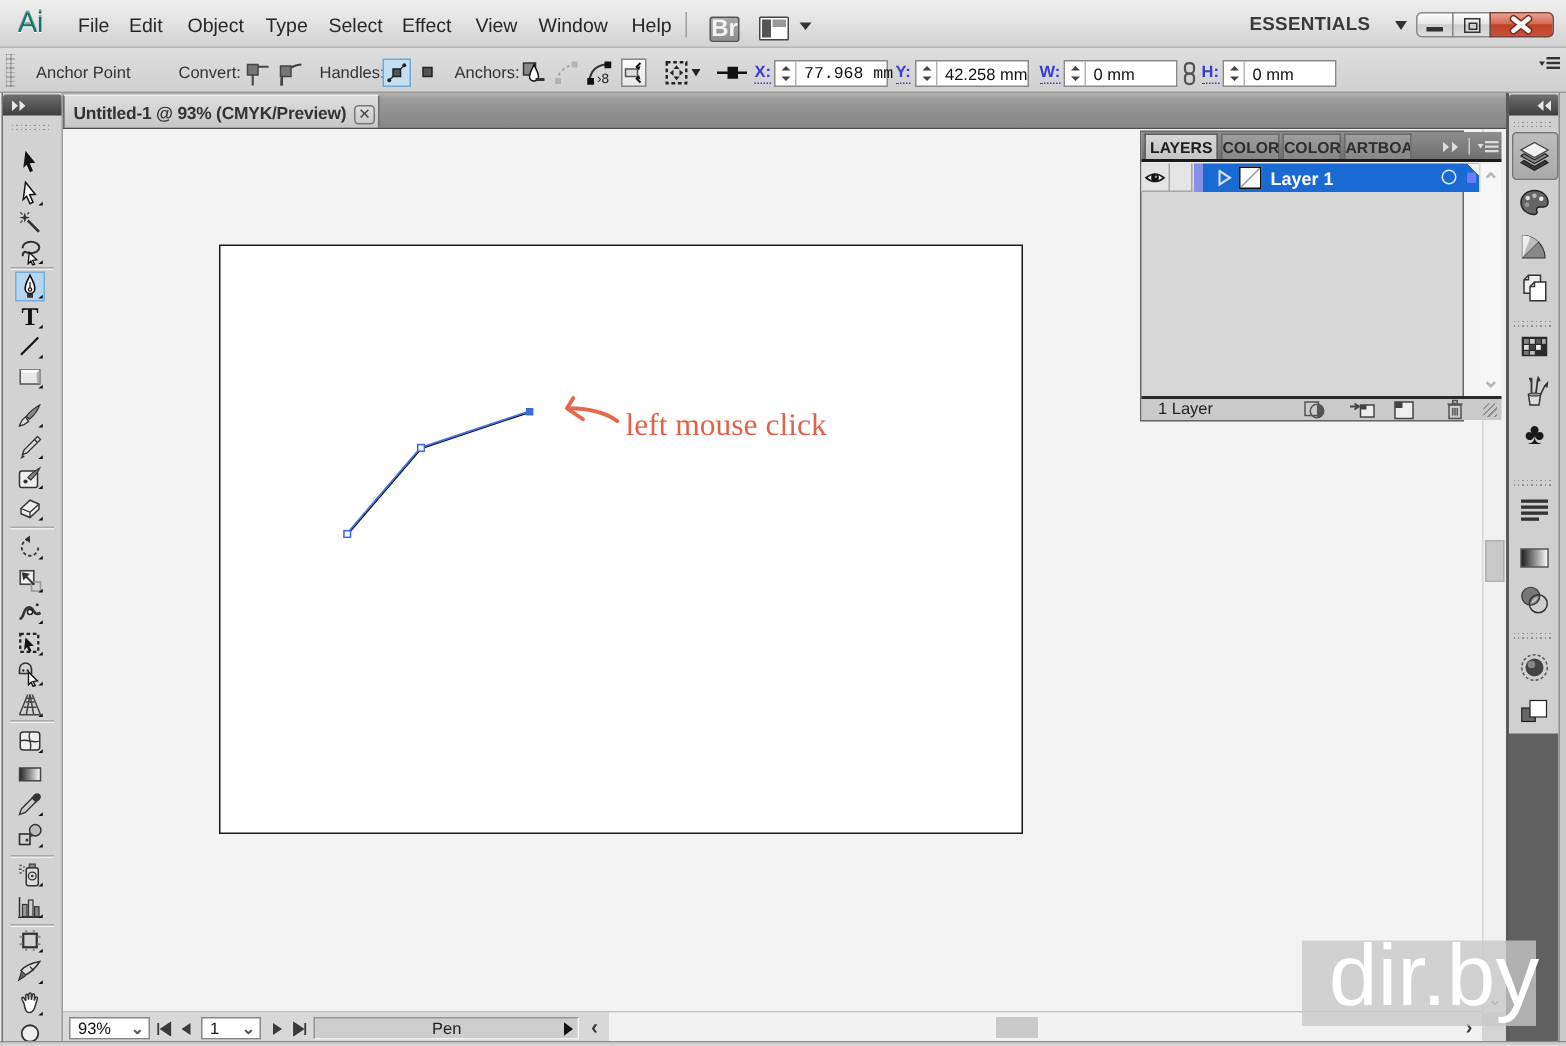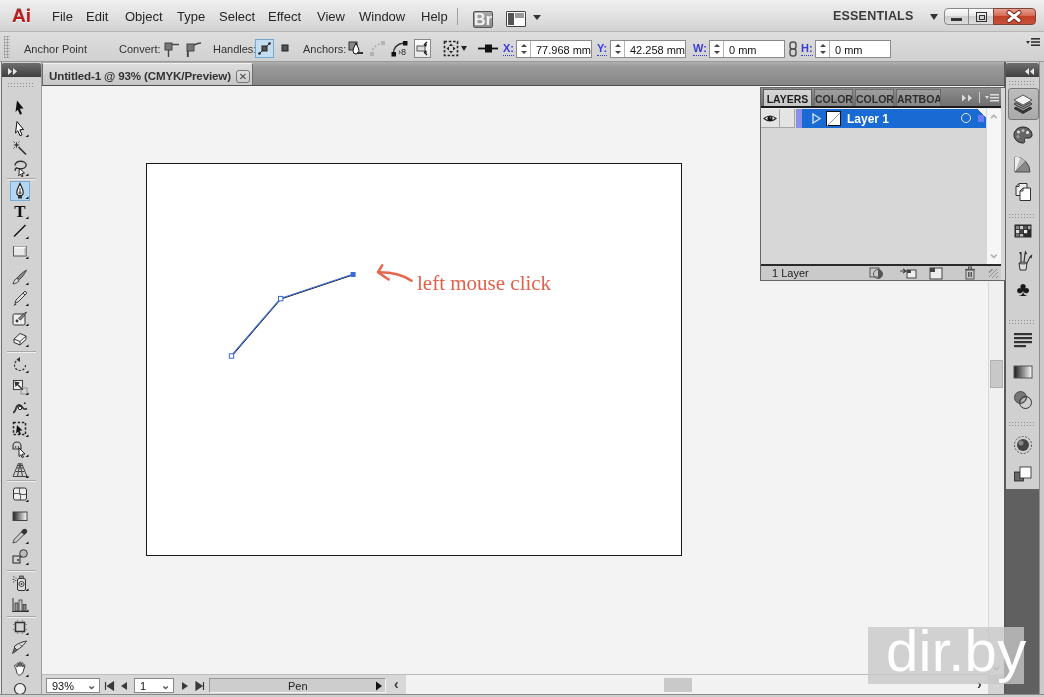--- a/index.html
+++ b/index.html
@@ -13,21 +13,21 @@
 .spin:before{content:"";position:absolute;left:3.5px;top:3px;border:3px solid transparent;border-bottom:3.5px solid #444;border-top:none;}
 .spin:after{content:"";position:absolute;left:3.5px;bottom:3px;border:3px solid transparent;border-top:3.5px solid #444;border-bottom:none;}
 .fval{position:absolute;left:19px;top:2.5px;font-size:11px;color:#111;white-space:nowrap;}
 .tool{position:absolute;left:11px;width:18px;height:18px;}
 .chev{color:#444;font-weight:bold;font-size:11px;}
 </style>
 </head>
 <body>
 
 <div class="ab" style="left:0;top:0;width:1044px;height:32px;background:linear-gradient(#efefef,#e3e3e3 45%,#d2d2d2);border-bottom:1px solid #b5b5b5;box-sizing:border-box;"></div>
-<div class="ab" style="left:12px;top:5px;font-size:19px;font-weight:bold;color:#b91c1c;text-shadow:0 1px 0 #fff, 0 -1px 0 #9a9a9a;">Ai</div>
+<div class="ab" style="left:12px;top:5px;font-size:19px;font-weight:normal;color:#0f766e;text-shadow:0 1px 0 #fff, 0 -1px 0 #9a9a9a;">Ai</div>
 <div class="ab" id="menus" style="top:9px;font-size:13px;color:#262626;">
  <span class="ab" style="left:52px;">File</span>
  <span class="ab" style="left:86px;">Edit</span>
  <span class="ab" style="left:125px;">Object</span>
  <span class="ab" style="left:177px;">Type</span>
  <span class="ab" style="left:219px;">Select</span>
  <span class="ab" style="left:268px;">Effect</span>
  <span class="ab" style="left:317px;">View</span>
  <span class="ab" style="left:359px;">Window</span>
  <span class="ab" style="left:421px;">Help</span>
@@ -114,21 +114,21 @@
     <path d="M3.5,8.5 l2.5,-2 0,4 Z" fill="#222"></path>
     <path d="M12.5,8.5 l-2.5,-2 0,4 Z" fill="#222"></path>
   </svg>
 <div class="ab" style="left:461px;top:46px;border:3.5px solid transparent;border-top:5px solid #222;"></div>
 <svg class="ab" style="left:478px;top:41px;" width="20" height="15">
     <line x1="0" y1="7.5" x2="20" y2="7.5" stroke="#111" stroke-width="1.8"></line>
     <rect x="7" y="3.5" width="7" height="8" fill="#111"></rect>
   </svg>
 
 <div class="ab blue" style="left:503px;top:42px;border-bottom:1px dotted #3a3ad8;padding-bottom:1px;">X:</div>
-<div class="fld" style="left:516px;width:74px;">
+<div class="fld" style="left:516px;width:74px;font-family:Liberation Mono, monospace;">
     <div class="spin"></div>
     <div class="fval">77.968 mm</div>
   </div>
 <div class="ab blue" style="left:597px;top:42px;border-bottom:1px dotted #3a3ad8;padding-bottom:1px;">Y:</div>
 <div class="fld" style="left:610px;width:74px;">
     <div class="spin"></div>
     <div class="fval">42.258 mm</div>
   </div>
 <div class="ab blue" style="left:693px;top:42px;border-bottom:1px dotted #3a3ad8;padding-bottom:1px;">W:</div>
 <div class="fld" style="left:709px;width:74px;">
@@ -436,21 +436,21 @@
     <svg class="ab" style="left:1012px;top:464px;" width="22" height="22" viewBox="0 0 22 22">
       <rect x="2.5" y="8" width="9" height="9" fill="#666" stroke="#222" stroke-width="0.8"></rect>
       <rect x="8" y="3" width="11" height="11" fill="#fff" stroke="#222" stroke-width="0.8"></rect>
     </svg>
     <div class="ab" style="left:1009px;top:214px;width:27px;height:4px;background:repeating-linear-gradient(90deg,#8f8f8f 0,#8f8f8f 1px,transparent 1px,transparent 3px);-webkit-mask:repeating-linear-gradient(#000 0,#000 1px,transparent 1px,transparent 3px);"></div>
     <div class="ab" style="left:1009px;top:320px;width:27px;height:4px;background:repeating-linear-gradient(90deg,#8f8f8f 0,#8f8f8f 1px,transparent 1px,transparent 3px);-webkit-mask:repeating-linear-gradient(#000 0,#000 1px,transparent 1px,transparent 3px);"></div>
     <div class="ab" style="left:1009px;top:422px;width:27px;height:4px;background:repeating-linear-gradient(90deg,#8f8f8f 0,#8f8f8f 1px,transparent 1px,transparent 3px);-webkit-mask:repeating-linear-gradient(#000 0,#000 1px,transparent 1px,transparent 3px);"></div>
     <div class="ab" style="left:1009px;top:81px;width:27px;height:4px;background:repeating-linear-gradient(90deg,#8f8f8f 0,#8f8f8f 1px,transparent 1px,transparent 3px);-webkit-mask:repeating-linear-gradient(#000 0,#000 1px,transparent 1px,transparent 3px);"></div>
   </div>
 
-<div class="ab" id="lpanel" style="left:760px;top:87px;width:246px;height:194px;background:#d7d7d7;border:1px solid #666;box-sizing:border-box;">
+<div class="ab" id="lpanel" style="left:760px;top:87px;width:216px;height:194px;background:#d7d7d7;border:1px solid #666;box-sizing:border-box;">
 
   <div class="ab" style="left:0;top:0;width:240px;height:18px;background:linear-gradient(#8e8e8e,#6f6f6f);"></div>
   <div class="ab" style="left:2px;top:1px;width:49px;height:18px;background:linear-gradient(#d6d6d6,#c4c4c4);border:1px solid #5f5f5f;border-bottom:none;box-sizing:border-box;font-size:10.5px;font-weight:bold;color:#1e1e1e;text-align:center;line-height:18px;">LAYERS</div>
   <div class="ab" style="left:53px;top:1px;width:39px;height:18px;background:linear-gradient(#9e9e9e,#858585);border:1px solid #6a6a6a;border-bottom:none;box-sizing:border-box;font-size:10.5px;font-weight:bold;color:#2e2e2e;text-align:center;line-height:18px;">COLOR</div>
   <div class="ab" style="left:94px;top:1px;width:39px;height:18px;background:linear-gradient(#9e9e9e,#858585);border:1px solid #6a6a6a;border-bottom:none;box-sizing:border-box;font-size:10.5px;font-weight:bold;color:#2e2e2e;text-align:center;line-height:18px;">COLOR</div>
   <div class="ab" style="left:135px;top:1px;width:45px;height:18px;background:linear-gradient(#9e9e9e,#858585);border:1px solid #6a6a6a;border-bottom:none;box-sizing:border-box;font-size:10.5px;font-weight:bold;color:#2e2e2e;text-align:center;line-height:18px;overflow:hidden;">ARTBOA</div>
   <svg class="ab" style="left:200px;top:6px;" width="14" height="9">
       <path d="M1,0.5 l4,3.5 -4,3.5 Z M7,0.5 l4,3.5 -4,3.5 Z" fill="#ddd"></path>
     </svg>
   <div class="ab" style="left:218px;top:4px;width:1px;height:11px;background:#ccc;"></div>

